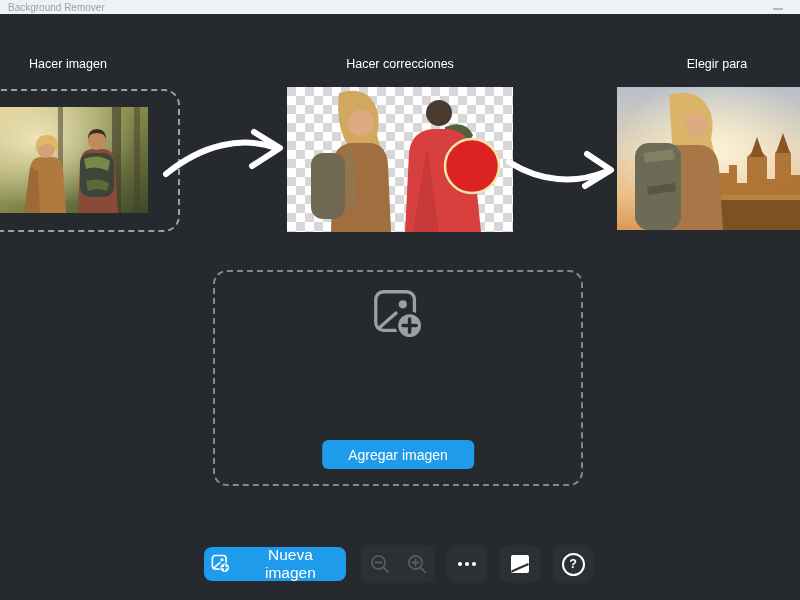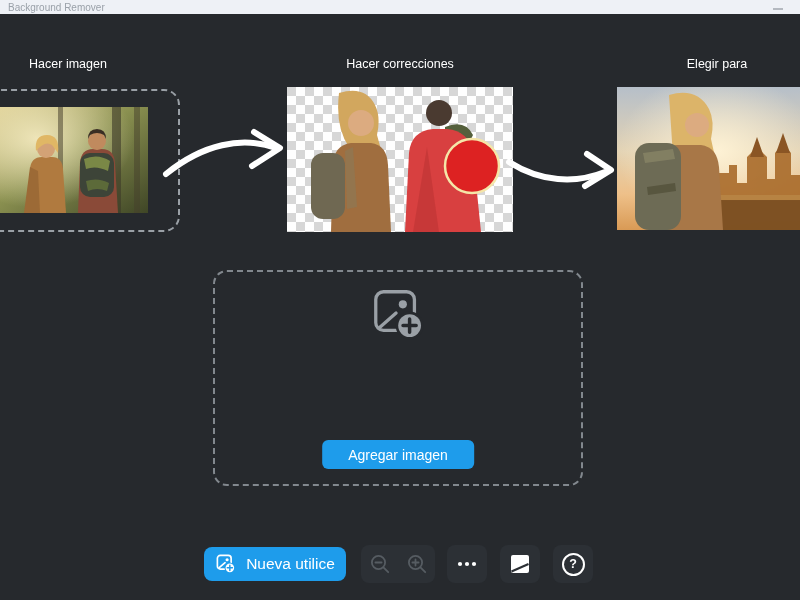--- a/index.html
+++ b/index.html
@@ -177,21 +177,21 @@
 
 <button class="tb-new">
   <svg width="22" height="22" viewBox="0 0 24 24">
     <rect x="2.6" y="2.6" width="15" height="15" rx="3.2" fill="none" stroke="#ffffff" stroke-width="1.8"></rect>
     <circle cx="13.2" cy="7.4" r="1.7" fill="#ffffff"></circle>
     <path d="M4.6 16 L11 10.6" stroke="#ffffff" stroke-width="1.8" stroke-linecap="round" fill="none"></path>
     <circle cx="16.2" cy="16.2" r="5.8" fill="#1e9ceb"></circle>
     <circle cx="16.2" cy="16.2" r="4.7" fill="#ffffff"></circle>
     <path d="M16.2 13.4 V19 M13.4 16.2 H19" stroke="#1e9ceb" stroke-width="1.6" stroke-linecap="round"></path>
   </svg>
-  <span>Nueva utilice</span>
+  <span>Nueva imagen</span>
 </button>
 
 <div class="tb-group">
   <button>
     <svg width="24" height="24" viewBox="0 0 24 24">
       <circle cx="10.5" cy="10.5" r="6.6" fill="none" stroke="#565c62" stroke-width="1.8"></circle>
       <path d="M15.4 15.4 L20.2 20.2" stroke="#565c62" stroke-width="1.8" stroke-linecap="round"></path>
       <path d="M7.4 10.5 H13.6" stroke="#565c62" stroke-width="1.8" stroke-linecap="round"></path>
     </svg>
   </button>

